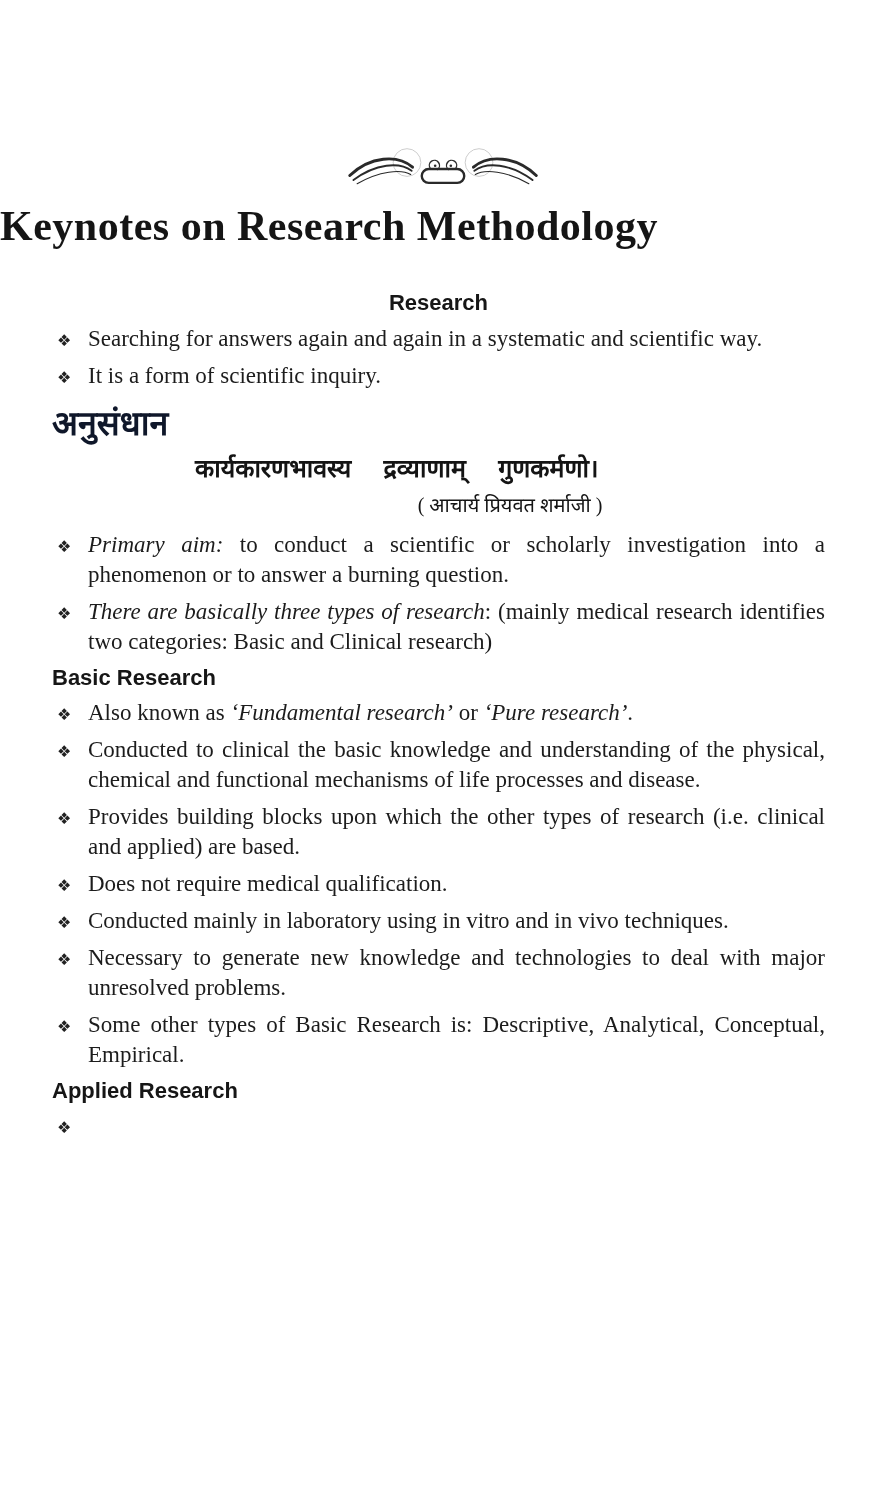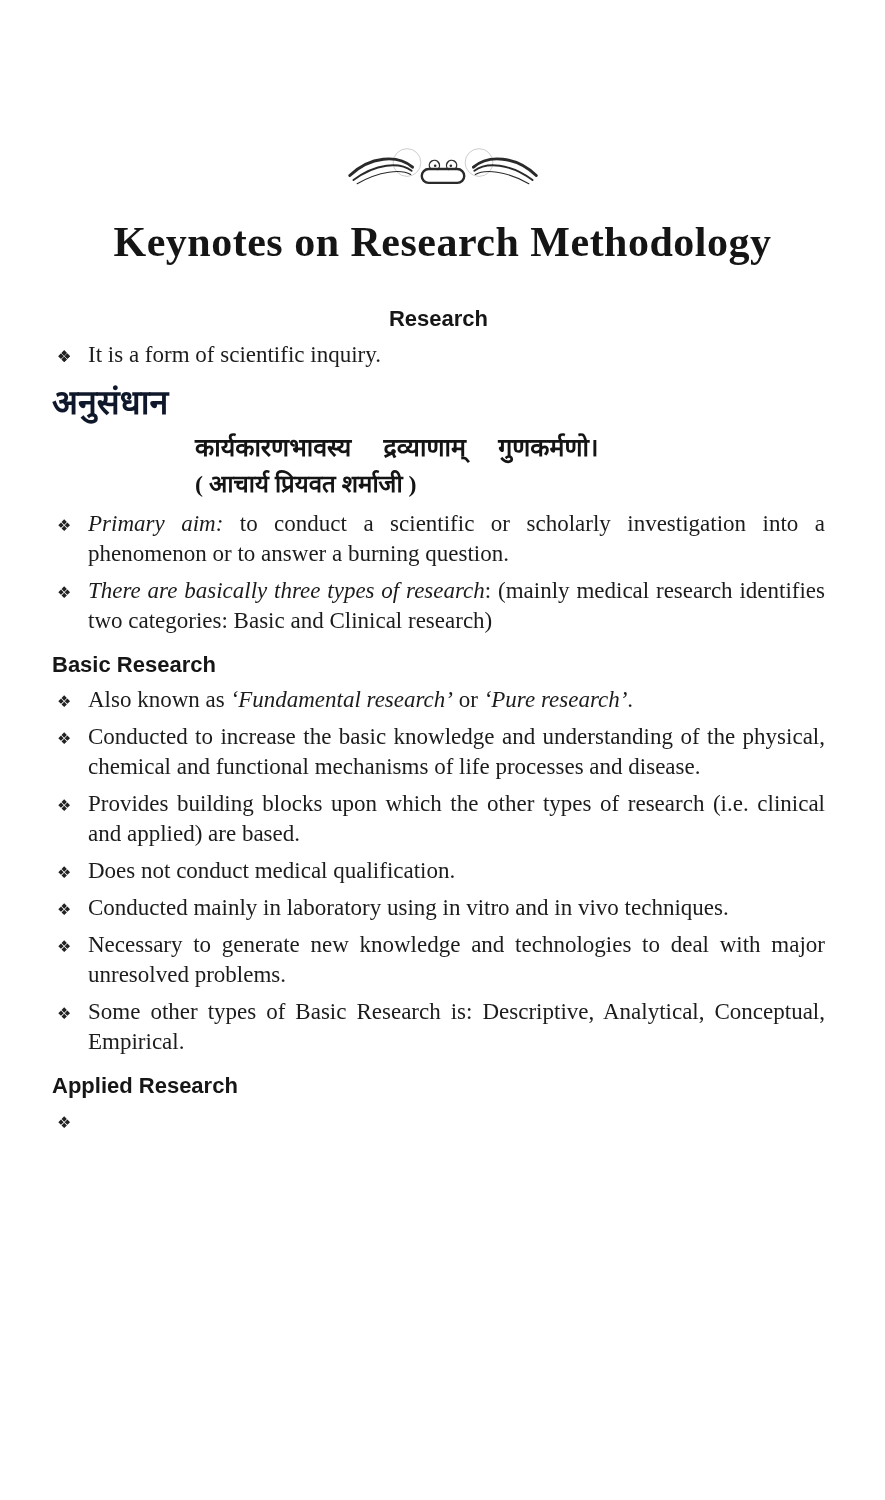--- a/index.html
+++ b/index.html
@@ -10,41 +10,40 @@
     font-family: "Liberation Serif", "DejaVu Serif", serif;
     color: #1c1c1c;
   }
   .page { width: 885px; height: 1500px; position: relative; background: #fff; }
 
   .ornament { display: block; margin: 145px auto 0 auto; width: 196px; height: 48px; }
   .ornament .stroke { fill: none; stroke: #2a2a2a; stroke-linecap: round; }
   .ornament .faint { fill: none; stroke: #c9c9c9; stroke-width: 1; }
 
   .page-title {
-    margin-top: 25px;
-    text-align: center;
+    margin-top: 9px;
     font-family: "Liberation Serif", "DejaVu Serif", serif;
     font-weight: 700;
     font-size: 42px;
     letter-spacing: 0.5px;
     color: #151515;
   }
 
   .content {
     padding: 0 60px 0 52px;
   }
 
   .center-heading {
     margin-top: 40px; margin-bottom: 8px;
     text-align: center;
     font-family: "Liberation Sans", sans-serif;
     font-weight: 700; font-size: 22px; color: #161616;
   }
   .left-heading {
-    margin-top: 16px; margin-bottom: 7px;
+    margin-top: 8px; margin-bottom: 7px;
     text-align: left;
     font-family: "Liberation Sans", sans-serif;
     font-weight: 700; font-size: 22px; color: #161616;
   }
   .hindi-heading {
     margin-top: 8px; margin-bottom: 5px;
     font-weight: 700; font-size: 34px; color: #0f172a;
     font-family: "Liberation Serif", "DejaVu Serif", serif;
   }
 
@@ -65,23 +64,23 @@
 
   .verse {
     margin: 4px 0 8px 143px;
     font-weight: 700;
     font-size: 25px;
     line-height: 38px;
     color: #141414;
   }
   .verse-line { word-spacing: 26px; white-space: nowrap; }
   .verse-attribution {
-    font-weight: 700;
-    font-size: 24px;
-    text-align: left;
+    font-weight: 400;
+    font-size: 20px;
+    text-align: center;
     line-height: 34px;
     word-spacing: normal;
   }
 </style>
 </head>
 <body>
 
 <div class="page">
 
   <svg class="ornament" viewBox="0 0 210 52" aria-hidden="true">
@@ -101,34 +100,34 @@
     <path class="stroke" d="M91,25 a5.5,5.5 0 1 1 8,1.5" stroke-width="1.5"></path>
     <circle cx="96.5" cy="22.5" r="1.4" fill="#2a2a2a"></circle>
     <path class="stroke" d="M119,25 a5.5,5.5 0 1 0 -8,1.5" stroke-width="1.5"></path>
     <circle cx="113.5" cy="22.5" r="1.4" fill="#2a2a2a"></circle>
   </svg>
 
   <h1 class="page-title">Keynotes on Research Methodology</h1>
 
   <div class="content">
       <div class="center-heading">Research</div>
-      <div class="bullet-item"><span class="bullet-marker">❖</span></div>
+      <div class="bullet-item"><span class="bullet-marker">❖</span><span class="bullet-text"><span>Searching for answers again and again in a systematic and scientific way.</span></span></div>
       <div class="bullet-item"><span class="bullet-marker">❖</span><span class="bullet-text"><span>It is a form of scientific inquiry.</span></span></div>
       <div class="hindi-heading" lang="hi">अनुसंधान</div>
       <div class="verse" lang="sa">
         <div class="verse-line">कार्यकारणभावस्य द्रव्याणाम् गुणकर्मणो।</div>
         <div class="verse-attribution">( आचार्य प्रियवत शर्माजी )</div>
       </div>
       <div class="bullet-item"><span class="bullet-marker">❖</span><span class="bullet-text"><i>Primary aim:</i><span> to conduct a scientific or scholarly investigation into a phenomenon or to answer a burning question.</span></span></div>
       <div class="bullet-item"><span class="bullet-marker">❖</span><span class="bullet-text"><i>There are basically three types of research</i><span>: (mainly medical research identifies two categories: Basic and Clinical research)</span></span></div>
       <div class="left-heading">Basic Research</div>
       <div class="bullet-item"><span class="bullet-marker">❖</span><span class="bullet-text"><span>Also known as </span><i>‘Fundamental research’</i><span> or </span><i>‘Pure research’</i><span>.</span></span></div>
-      <div class="bullet-item"><span class="bullet-marker">❖</span><span class="bullet-text"><span>Conducted to increase the basic knowledge and understanding of the physical, chemical and functional mechanisms of life processes and disease.</span></span></div>
+      <div class="bullet-item"><span class="bullet-marker">❖</span><span class="bullet-text"><span>Conducted to clinical the basic knowledge and understanding of the physical, chemical and functional mechanisms of life processes and disease.</span></span></div>
       <div class="bullet-item"><span class="bullet-marker">❖</span><span class="bullet-text"><span>Provides building blocks upon which the other types of research (i.e. clinical and applied) are based.</span></span></div>
-      <div class="bullet-item"><span class="bullet-marker">❖</span><span class="bullet-text"><span>Does not conduct medical qualification.</span></span></div>
+      <div class="bullet-item"><span class="bullet-marker">❖</span><span class="bullet-text"><span>Does not require medical qualification.</span></span></div>
       <div class="bullet-item"><span class="bullet-marker">❖</span><span class="bullet-text"><span>Conducted mainly in laboratory using in vitro and in vivo techniques.</span></span></div>
       <div class="bullet-item"><span class="bullet-marker">❖</span><span class="bullet-text"><span>Necessary to generate new knowledge and technologies to deal with major unresolved problems.</span></span></div>
       <div class="bullet-item"><span class="bullet-marker">❖</span><span class="bullet-text"><span>Some other types of Basic Research is: Descriptive, Analytical, Conceptual, Empirical.</span></span></div>
       <div class="left-heading">Applied Research</div>
       <div class="bullet-item"><span class="bullet-marker">❖</span></div>
     </div>
 
 </div>
 
 </body></html>

